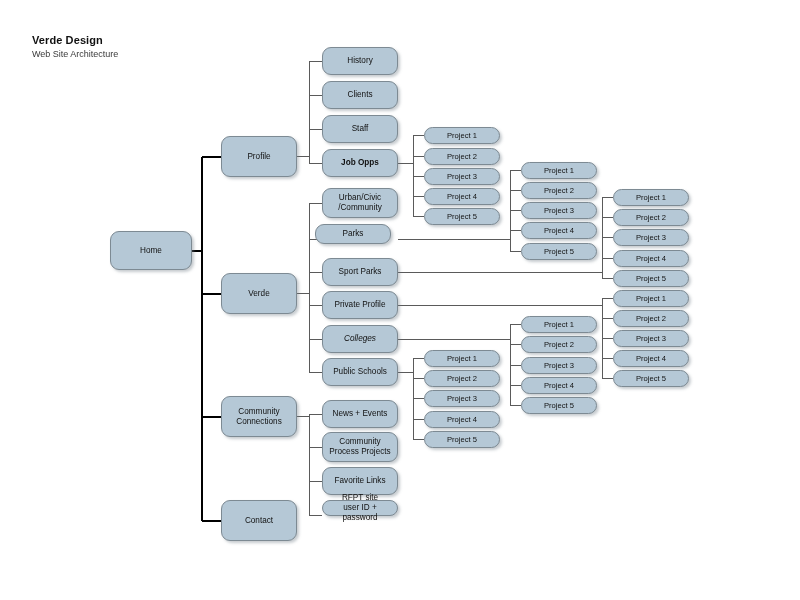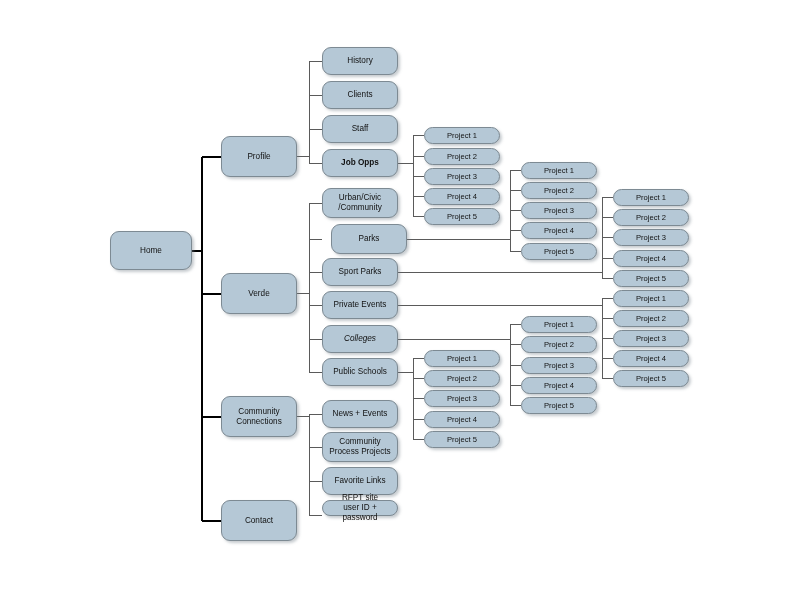--- a/index.html
+++ b/index.html
@@ -83,20 +83,24 @@
     display: block;
     padding: 0 3px;
     white-space: pre-line;
   }
 </style>
 </head>
 <body>
 
 <div id="canvas">
 
+  <div id="title-block">
+    <span class="main-title">Verde Design</span>
+    <span class="sub-title">Web Site Architecture</span>
+  </div>
 
   <svg id="connectors" viewBox="0 0 800 600" width="800" height="600" aria-hidden="true">
       <line x1="192" y1="250.5" x2="202" y2="250.5" stroke="#000000" stroke-width="2" shape-rendering="crispEdges"></line>
       <line x1="202" y1="156.5" x2="202" y2="520.5" stroke="#000000" stroke-width="2" shape-rendering="crispEdges"></line>
       <line x1="202" y1="156.5" x2="221" y2="156.5" stroke="#000000" stroke-width="2" shape-rendering="crispEdges"></line>
       <line x1="202" y1="293.5" x2="221" y2="293.5" stroke="#000000" stroke-width="2" shape-rendering="crispEdges"></line>
       <line x1="202" y1="416.5" x2="221" y2="416.5" stroke="#000000" stroke-width="2" shape-rendering="crispEdges"></line>
       <line x1="202" y1="520.5" x2="221" y2="520.5" stroke="#000000" stroke-width="2" shape-rendering="crispEdges"></line>
       <line x1="297" y1="156.5" x2="309" y2="156.5" stroke="#5a5a5a" stroke-width="1" shape-rendering="crispEdges"></line>
       <line x1="309" y1="61" x2="309" y2="163" stroke="#5a5a5a" stroke-width="1" shape-rendering="crispEdges"></line>
@@ -188,28 +192,28 @@
       <div class="node box" style="left: 322px; top: 115px; width: 76px; height: 28px;">
         <span class="node-label">Staff</span>
       </div>
       <div class="node box" style="left: 322px; top: 149px; width: 76px; height: 28px; font-weight: bold;">
         <span class="node-label">Job Opps</span>
       </div>
       <div class="node box" style="left: 322px; top: 188px; width: 76px; height: 30px;">
         <span class="node-label">Urban/Civic
 /Community</span>
       </div>
-      <div class="node box" style="left: 331px; top: 224px; width: 76px; height: 30px;">
+      <div class="node box" style="left: 315px; top: 224px; width: 76px; height: 20px;">
         <span class="node-label">Parks</span>
       </div>
       <div class="node box" style="left: 322px; top: 258px; width: 76px; height: 28px;">
         <span class="node-label">Sport Parks</span>
       </div>
       <div class="node box" style="left: 322px; top: 291px; width: 76px; height: 28px;">
-        <span class="node-label">Private Events</span>
+        <span class="node-label">Private Profile</span>
       </div>
       <div class="node box" style="left: 322px; top: 325px; width: 76px; height: 28px; font-style: italic;">
         <span class="node-label">Colleges</span>
       </div>
       <div class="node box" style="left: 322px; top: 358px; width: 76px; height: 28px;">
         <span class="node-label">Public Schools</span>
       </div>
       <div class="node box" style="left: 322px; top: 400px; width: 76px; height: 28px;">
         <span class="node-label">News + Events</span>
       </div>

